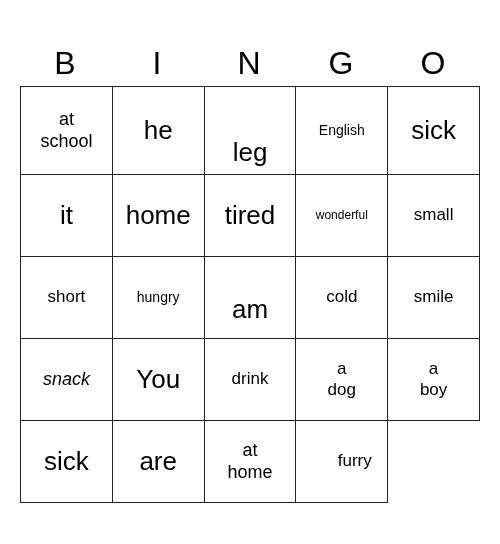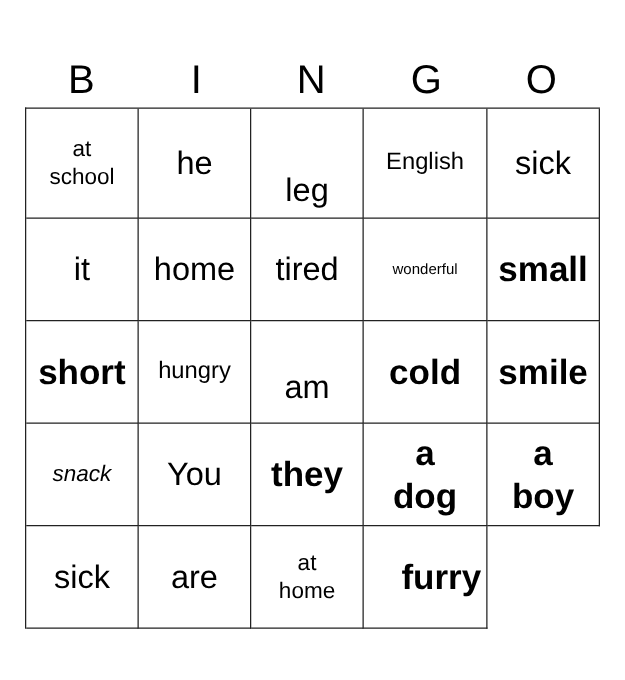--- a/index.html
+++ b/index.html
@@ -41,23 +41,23 @@
       align-items: center;
       justify-content: center;
       text-align: center;
       padding: 6px 4px;
     }
     .bingo-cell span {
       line-height: 1.2;
     }
     
     .fs-xl  { font-size: 26px; }
-    .fs-lg  { font-size: 28px; font-weight: bold; }
+    .fs-lg  { font-size: 17px; }
     .fs-md  { font-size: 18px; }
-    .fs-sm  { font-size: 19px; }
+    .fs-sm  { font-size: 14px; }
     .fs-xs  { font-size: 12px; }
   </style>
 </head>
 <body>
 
 <div class="bingo-container">
   <div class="bingo-header">
   <div class="bingo-header-cell">B</div>
       <div class="bingo-header-cell">I</div>
       <div class="bingo-header-cell">N</div>
@@ -111,21 +111,21 @@
       <div class="bingo-cell">
         <span class="fs-lg" style="white-space: pre-line;">smile</span>
       </div>
       <div class="bingo-cell">
         <span class="fs-md" style="white-space: pre-line; font-style: italic;">snack</span>
       </div>
       <div class="bingo-cell">
         <span class="fs-xl" style="white-space: pre-line;">You</span>
       </div>
       <div class="bingo-cell">
-        <span class="fs-lg" style="white-space: pre-line;">they</span>
+        <span class="fs-lg" style="white-space: pre-line;">drink</span>
       </div>
       <div class="bingo-cell">
         <span class="fs-lg" style="white-space: pre-line;">a
 dog</span>
       </div>
       <div class="bingo-cell">
         <span class="fs-lg" style="white-space: pre-line;">a
 boy</span>
       </div>
       <div class="bingo-cell">

